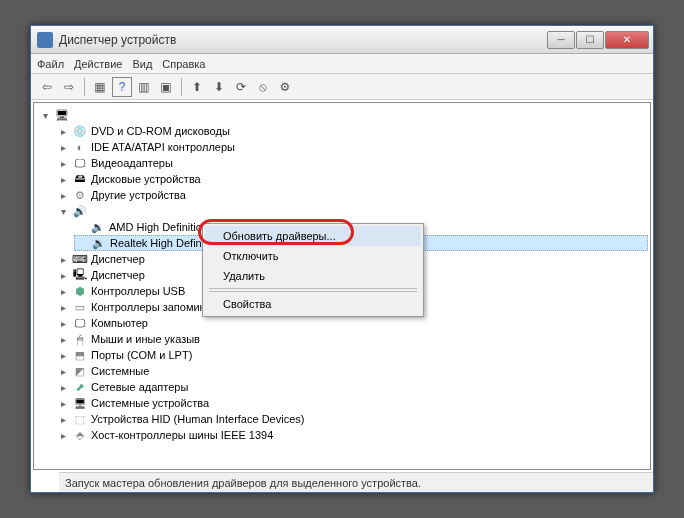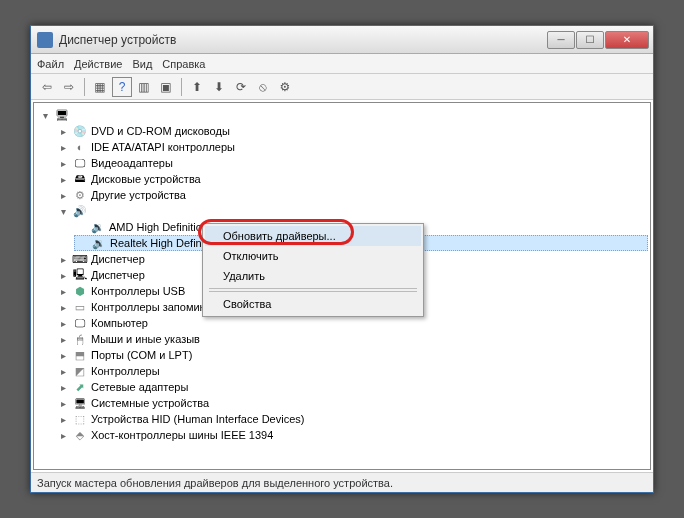--- a/index.html
+++ b/index.html
@@ -22,21 +22,21 @@
 .toggle { width:11px; height:11px; font-size:10px; color:#6b6b6b; display:flex; align-items:center; justify-content:center; }
 .nicon { width:16px; height:16px; margin:0 3px; display:flex; align-items:center; justify-content:center; font-size:11px; }
 .nlabel { color:#000; }
 .node.selected { background:#cde8ff; border:1px dotted #7da2ce; }
 .children { padding-left:18px; }
 .ctx-menu { position:absolute; background:#f0f0f0; border:1px solid #999; box-shadow:2px 2px 4px rgba(0,0,0,0.3); padding:2px; z-index:10; width:222px; }
 .ctx-item { padding:4px 18px; font-size:11px; color:#000; }
 .ctx-item.highlight { background:#d8e6f3; }
 .ctx-sep { height:1px; background:#bbb; margin:2px 4px; }
 .callout { position:absolute; border:3px solid #d22; border-radius:14px; pointer-events:none; z-index:20; }
-.statusbar { height:20px; border-top:1px solid #ccc; background:#f0f0f0; padding:2px 6px; font-size:11px; color:#333; display:flex; align-items:center; }
+.statusbar { height:20px; border-top:1px solid #ccc; background:#f0f0f0; padding:2px 6px; font-size:11px; color:#333; display:flex; align-items:center;margin-left:28px; }
 .ic-pc::before{content:"🖥";font-size:11px;} 
 .ic-disc::before{content:"💿";} 
 .ic-ide::before{content:"◐";color:#777;} 
 .ic-video::before{content:"🖵";} 
 .ic-disk::before{content:"🖴";} 
 .ic-other::before{content:"⚙";color:#888;} 
 .ic-sound::before{content:"🔊";} 
 .ic-audio::before{content:"🔉";} 
 .ic-kbd::before{content:"⌨";} 
 .ic-comp::before{content:"🖳";} 
@@ -168,21 +168,21 @@
             <span class="nlabel">Мыши и иные указыв</span>
           </div>
           <div class="node">
             <span class="toggle">▸</span>
             <span class="nicon ic-port"></span>
             <span class="nlabel">Порты (COM и LPT)</span>
           </div>
           <div class="node">
             <span class="toggle">▸</span>
             <span class="nicon ic-cpu"></span>
-            <span class="nlabel">Контроллеры</span>
+            <span class="nlabel">Системные</span>
           </div>
           <div class="node">
             <span class="toggle">▸</span>
             <span class="nicon ic-net"></span>
             <span class="nlabel">Сетевые адаптеры</span>
           </div>
           <div class="node">
             <span class="toggle">▸</span>
             <span class="nicon ic-sys"></span>
             <span class="nlabel">Системные устройства</span>

